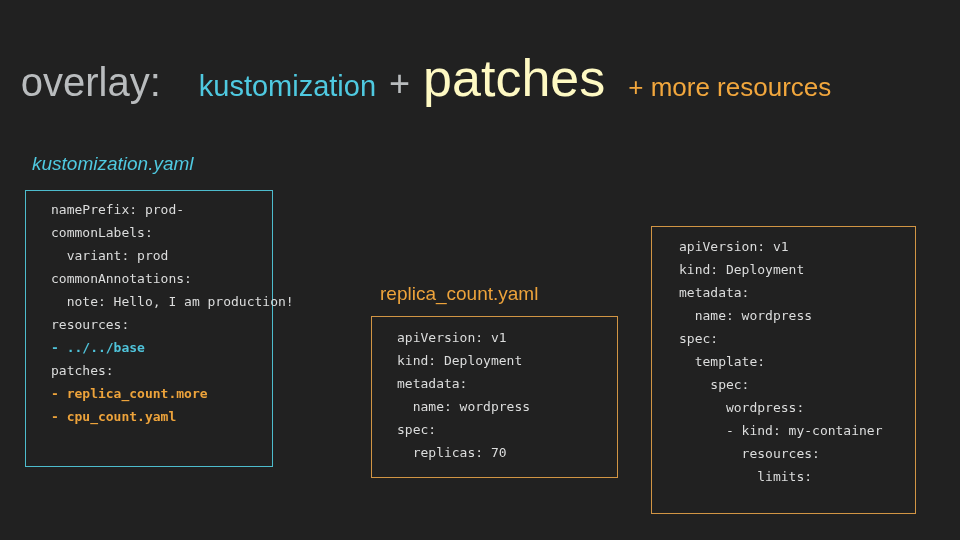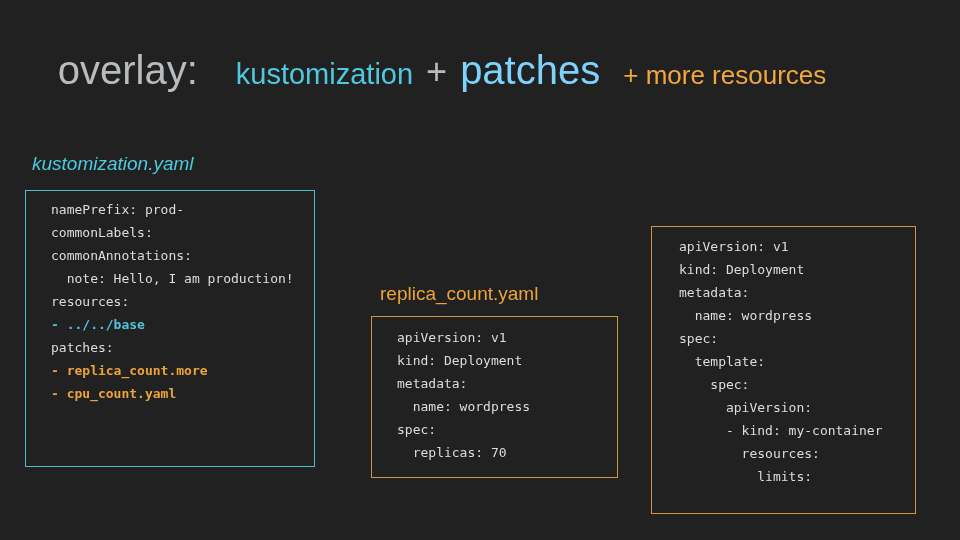--- a/index.html
+++ b/index.html
@@ -13,21 +13,21 @@
     height: 540px;
     background: #212121;
     overflow: hidden;
     font-family: "Liberation Sans", sans-serif;
   }
 
   
   .title-row {
     position: absolute;
     top: 48px;
-    left: 16px;
+    left: 0;
     width: 852px;
     display: flex;
     justify-content: center;
     align-items: baseline;
     white-space: nowrap;
   }
   .t-overlay {
     color: #b9bcbe;
     font-size: 40px;
     margin-right: 38px;
@@ -35,22 +35,22 @@
   .t-kustomization {
     color: #4fc9e0;
     font-size: 29px;
   }
   .t-plus {
     color: #b9bcbe;
     font-size: 36px;
     margin: 0 13px;
   }
   .t-patches {
-    color: #7dd3fc;
-    font-size: 40px;
+    color: #fef9c3;
+    font-size: 52px;
   }
   .t-more {
     color: #f2a73d;
     font-size: 26px;
     margin-left: 23px;
   }
   .subtitle {
     position: absolute;
     top: 88px;
     left: 288px;
@@ -80,21 +80,21 @@
     font-family: "DejaVu Sans Mono", "Liberation Mono", monospace;
     font-size: 13px;
     line-height: 23px;
     color: #dcdddd;
   }
   .code-line { white-space: pre; }
   .code-line.plain       { color: #dcdddd; }
   .code-line.cyan-bold   { color: #4fc3da; font-weight: bold; }
   .code-line.orange-bold { color: #eda33b; font-weight: bold; }
 
-  #box-kustomization       { left: 25px;  top: 190px; width: 290px; height: 277px; }
+  #box-kustomization       { left: 25px;  top: 190px; width: 248px; height: 277px; }
   #box-kustomization .code-lines { padding: 7px 0 0 25px; }
   #label-kustomization     { left: 32px;  top: 153px; font-style: italic; }
 
   #box-replica             { left: 371px; top: 316px; width: 247px; height: 162px; }
   #box-replica .code-lines { padding: 9px 0 0 25px; }
   #label-replica           { left: 380px; top: 283px; }
 
   #box-cpu                 { left: 651px; top: 226px; width: 265px; height: 288px; }
   #box-cpu .code-lines     { padding: 8px 0 0 27px; }
   #label-cpu               { left: 663px; top: 193px; margin-top: 47px; }
@@ -110,20 +110,21 @@
     <span class="t-plus">+</span>
     <span class="t-patches">patches</span>
     <span class="t-more">+ more resources</span>
   </div>
 
   <div id="label-kustomization" class="file-label cyan">kustomization.yaml</div>
   <div id="box-kustomization" class="code-box cyan">
     <div class="code-lines">
         <div class="code-line plain">namePrefix: prod-</div>
         <div class="code-line plain">commonLabels:</div>
+        <div class="code-line plain">  variant: prod</div>
         <div class="code-line plain">commonAnnotations:</div>
         <div class="code-line plain">  note: Hello, I am production!</div>
         <div class="code-line plain">resources:</div>
         <div class="code-line cyan-bold">- ../../base</div>
         <div class="code-line plain">patches:</div>
         <div class="code-line orange-bold">- replica_count.more</div>
         <div class="code-line orange-bold">- cpu_count.yaml</div>
       </div>
   </div>
 
@@ -142,20 +143,20 @@
   <div id="label-cpu" class="file-label orange">cpu_count.yaml</div>
   <div id="box-cpu" class="code-box orange">
     <div class="code-lines">
         <div class="code-line plain">apiVersion: v1</div>
         <div class="code-line plain">kind: Deployment</div>
         <div class="code-line plain">metadata:</div>
         <div class="code-line plain">  name: wordpress</div>
         <div class="code-line plain">spec:</div>
         <div class="code-line plain">  template:</div>
         <div class="code-line plain">    spec:</div>
-        <div class="code-line plain">      apiVersion:</div>
+        <div class="code-line plain">      wordpress:</div>
         <div class="code-line plain">      - kind: my-container</div>
         <div class="code-line plain">        resources:</div>
         <div class="code-line plain">          limits:</div>
       </div>
   </div>
 
 </div>
 
 </body></html>

